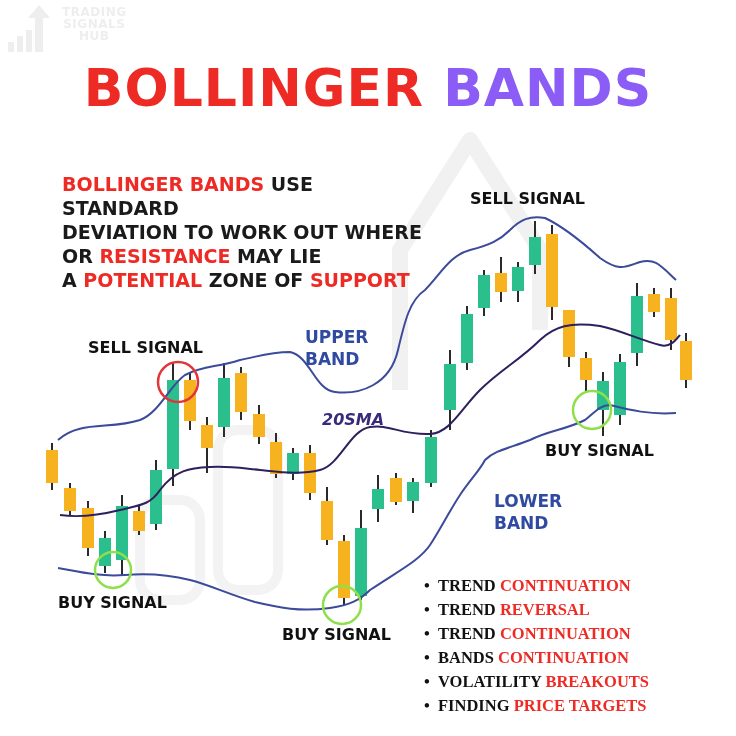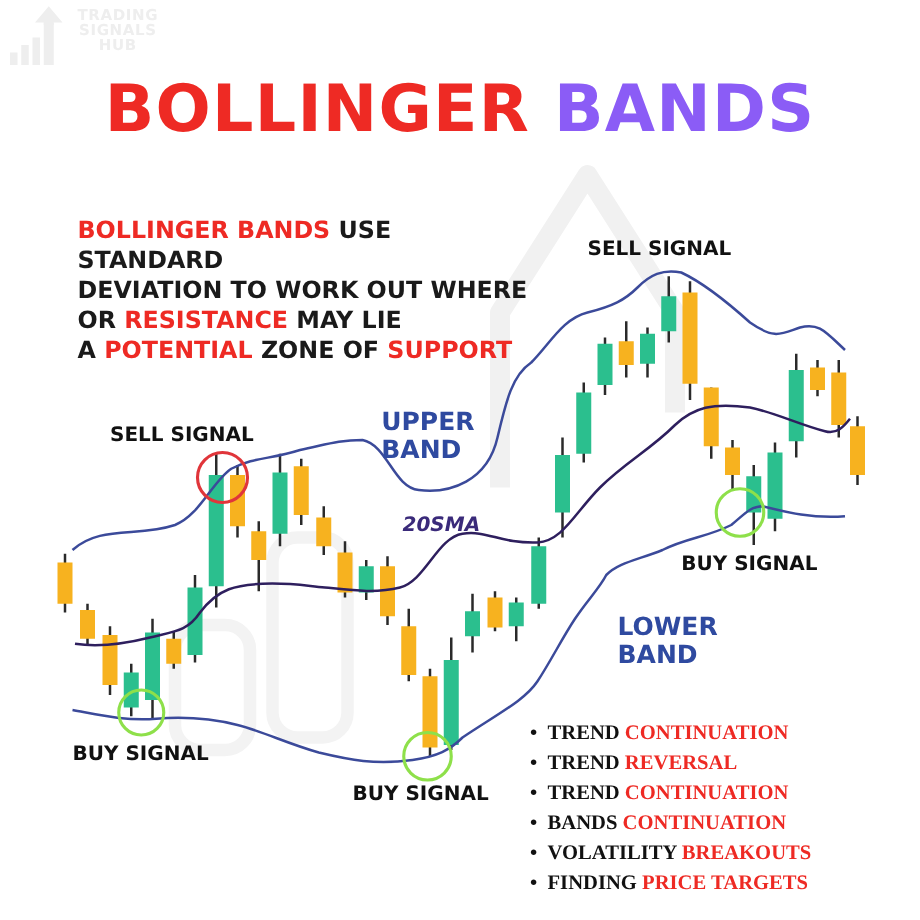--- a/index.html
+++ b/index.html
@@ -12,21 +12,21 @@
   .title { position:absolute; left:0; width:736px; top:58px; text-align:center;
            font-family:"DejaVu Sans", sans-serif; font-weight:bold; font-size:52px; letter-spacing:1px; }
   .title .red { color:#ee2a24; }
   .title .black { color:#8b5cf6; }
   .desc { position:absolute; left:62px; top:172px; width:360px; font-weight:bold;
           font-size:19px; line-height:24px; color:#1a1a1a; }
   .red-t { color:#ee2a24; }
   .chart { position:absolute; left:0; top:0; }
   .lbl { position:absolute; font-weight:bold; white-space:nowrap; }
   .lbl.black { color:#111; font-size:16px;text-align:right; }
-  .lbl.blue { color:#2f4aa0; font-size:20px; line-height:22px; }
+  .lbl.blue { color:#2f4aa0; font-size:17px; line-height:22px; }
   .lbl.purple { color:#3a2a7a; font-size:16px; }
   .bullets { position:absolute; left:424px; top:574px; font-weight:bold; font-size:16.5px;
              line-height:24px; color:#111;font-family:Liberation Serif, serif; }
   .bullets div { white-space:nowrap; }
   .bullets .dot { display:inline-block; width:14px; }
 </style>
 </head>
 <body>
 
 <div class="logo">

